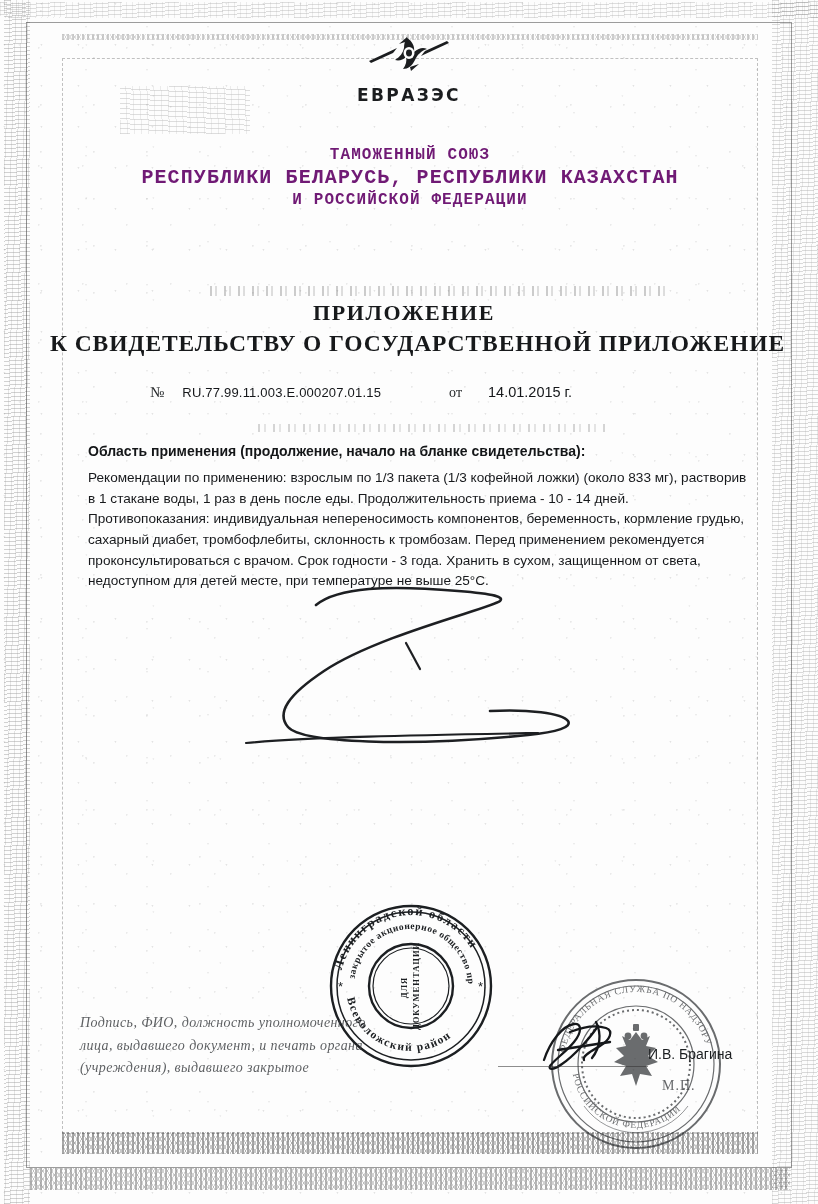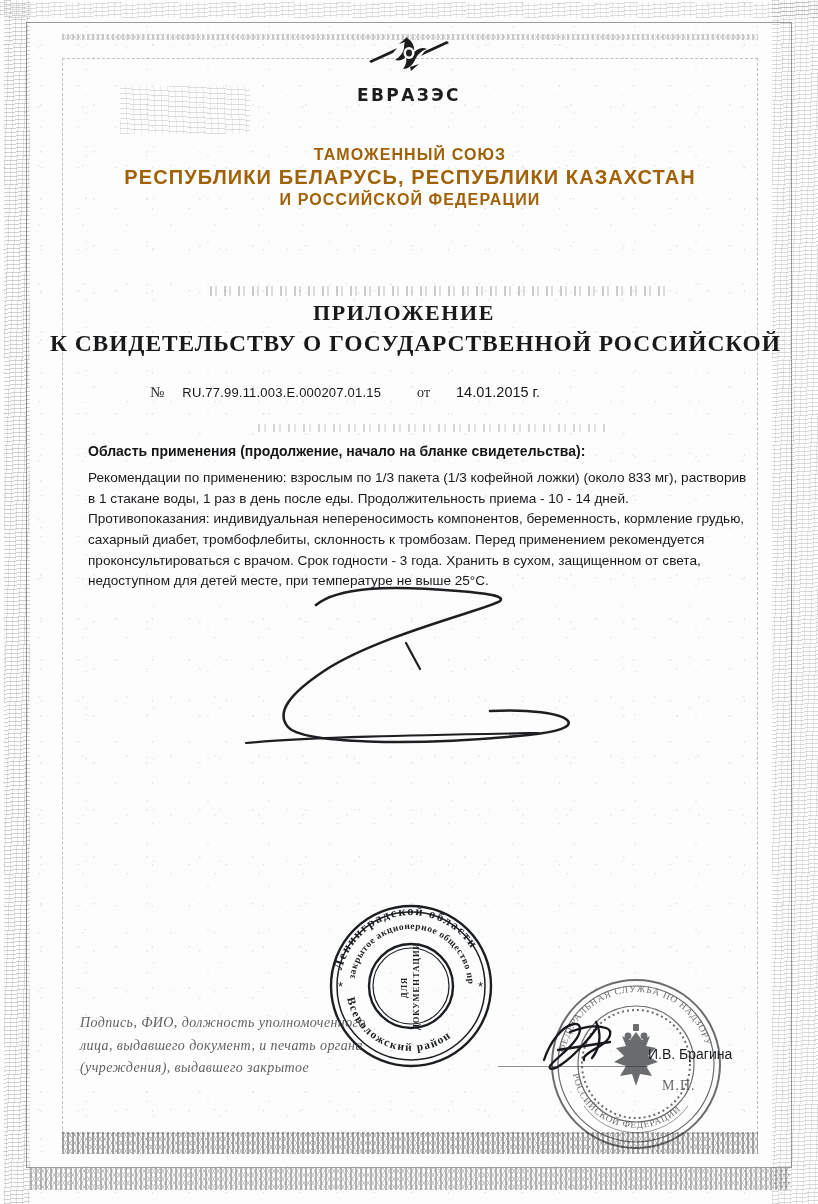--- a/index.html
+++ b/index.html
@@ -92,23 +92,23 @@
     color: #1b1d1f;
   }
 
   
   .header {
     position: absolute;
     left: 70px; right: 68px; top: 145px;
     text-align: center;
   }
   .ts-line {
-    font-family: Liberation Sans, sans-serif;
+    font-family: Liberation Mono, monospace;
     font-weight: 700;
-    color: #a16207;
+    color: #701a75;
     letter-spacing: 1.1px;
     line-height: 1.26;
   }
   .ts-1 { font-size: 16px; }
   .ts-2 { font-size: 20px; }
   .ts-3 { font-size: 16px; }
   .agency {
     font-size: 13.5px;
     line-height: 1.48;
     margin-top: 5px;
@@ -177,21 +177,21 @@
   }
   .num-value {
     margin-left: 18px;
     font-size: 13px;
     letter-spacing: .2px;
     color: #15171a;
     margin-top: 11px;
   }
   .num-ot {
     font-family: "Liberation Serif", serif;
-    margin-left: 36px;
+    margin-left: 68px;
     font-size: 14px;
     color: #25282a;
   }
   .num-date {
     margin-left: 26px;
     font-size: 14.5px;
     color: #15171a;
   }
 
   
@@ -309,21 +309,21 @@
   <div class="header">
     <div class="ts-line ts-1">ТАМОЖЕННЫЙ СОЮЗ</div>
     <div class="ts-line ts-2">РЕСПУБЛИКИ БЕЛАРУСЬ, РЕСПУБЛИКИ КАЗАХСТАН</div>
     <div class="ts-line ts-3">И РОССИЙСКОЙ ФЕДЕРАЦИИ</div>
   </div>
 
   <div class="faint-line"></div>
 
   <div class="title-block">
     <div class="title-1">ПРИЛОЖЕНИЕ</div>
-    <div class="title-2">К СВИДЕТЕЛЬСТВУ О ГОСУДАРСТВЕННОЙ РОССИЙСКОЙ</div>
+    <div class="title-2">К СВИДЕТЕЛЬСТВУ О ГОСУДАРСТВЕННОЙ ПРИЛОЖЕНИЕ</div>
   </div>
 
   <div class="num-row">
     <span class="num-sign">№</span>
     <span class="num-value">RU.77.99.11.003.Е.000207.01.15</span>
     <span class="num-ot">от</span>
     <span class="num-date">14.01.2015 г.</span>
   </div>
 
   <div class="faint-line-2"></div>

